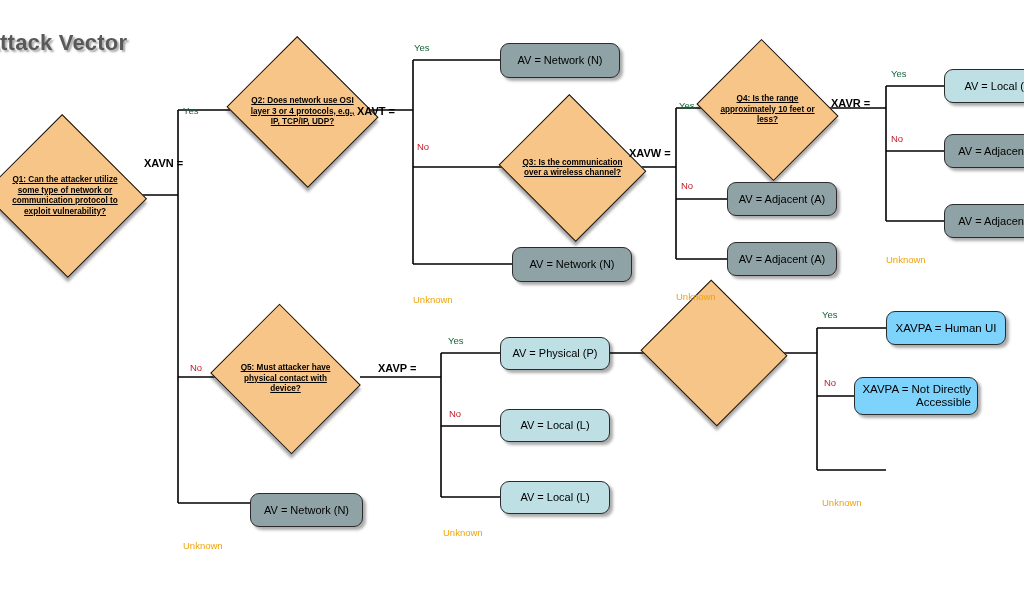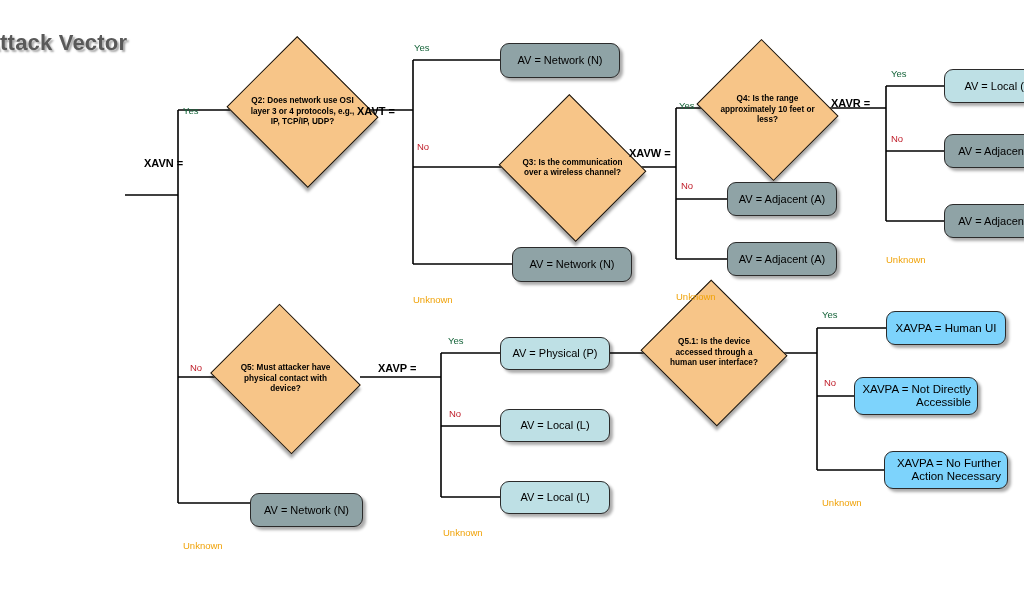--- a/index.html
+++ b/index.html
@@ -14,20 +14,21 @@
   }
 
   svg#wires{position:absolute;left:0;top:0;width:1024px;height:612px;}
   svg#wires line, svg#wires path{stroke:#000;stroke-width:1.6;fill:none;}
 
   
   .diamond{
     position:absolute;
     display:flex;align-items:center;justify-content:center;
     text-align:center;
+    text-decoration:underline;
   }
   .diamond .dshape{
     position:absolute;left:0;top:0;width:100%;height:100%;
     background:#F7C588;
     border:1.4px solid #111;
     transform:rotate(45deg);
     box-sizing:border-box;
     box-shadow:3px 3px 3px rgba(0,0,0,0.35);
   }
   .diamond .dtext{
@@ -119,20 +120,24 @@
 
     <line x1="610" y1="353" x2="660" y2="353" marker-end="url(#arrow)"></line>
 
     <line x1="768" y1="353" x2="817" y2="353"></line>
     <line x1="817" y1="328" x2="817" y2="470"></line>
     <line x1="817" y1="328" x2="886" y2="328"></line>
     <line x1="817" y1="396" x2="886" y2="396"></line>
     <line x1="817" y1="470" x2="886" y2="470"></line>
   </svg>
 
+  <div class="diamond" style="left:5px;top:140px;width:120px;height:112px;">
+    <div class="dshape"></div>
+    <div class="dtext">Q1: Can the attacker utilize some type of network or communication protocol to exploit vulnerability?</div>
+  </div>
 
   <div class="diamond" style="left:245px;top:62px;width:115px;height:100px;">
     <div class="dshape"></div>
     <div class="dtext">Q2: Does network use OSI layer 3 or 4 protocols, e.g., IP, TCP/IP, UDP?</div>
   </div>
 
   <div class="diamond" style="left:518px;top:118px;width:109px;height:100px;">
     <div class="dshape"></div>
     <div class="dtext">Q3: Is the communication over a wireless channel?</div>
   </div>
@@ -142,21 +147,20 @@
     <div class="dtext">Q4: Is the range approximately  10 feet or less?</div>
   </div>
 
   <div class="diamond" style="left:228px;top:330px;width:115px;height:98px;">
     <div class="dshape"></div>
     <div class="dtext">Q5: Must attacker have physical contact with device?</div>
   </div>
 
   <div class="diamond" style="left:660px;top:303px;width:108px;height:100px;">
     <div class="dshape"></div>
-    <div class="dtext">Q5.1: Is the device accessed through a human user interface?</div>
   </div>
 
   <div class="vlabel" style="left:127px;top:157px;margin-left:17px;">XAVN =</div>
   <div class="vlabel" style="left:357px;top:105px;">XAVT =</div>
   <div class="vlabel" style="left:629px;top:147px;">XAVW =</div>
   <div class="vlabel" style="left:831px;top:97px;">XAVR =</div>
   <div class="vlabel" style="left:378px;top:362px;">XAVP =</div>
 
   <div class="elabel yes" style="left:183px;top:105px;">Yes</div>
   <div class="elabel no" style="left:190px;top:362px;">No</div>
@@ -227,17 +231,14 @@
   </div>
 
   <div class="nodebox teal" style="left:886px;top:311px;width:120px;height:34px;">
     <span class="lbl">XAVPA = Human UI</span>
   </div>
 
   <div class="nodebox teal" style="left:854px;top:377px;width:124px;height:38px;">
     <span class="lbl">XAVPA = Not Directly Accessible</span>
   </div>
 
-  <div class="nodebox teal" style="left:884px;top:451px;width:124px;height:38px;">
-    <span class="lbl">XAVPA = No Further Action Necessary</span>
-  </div>
 
 </div>
 
 </body></html>

